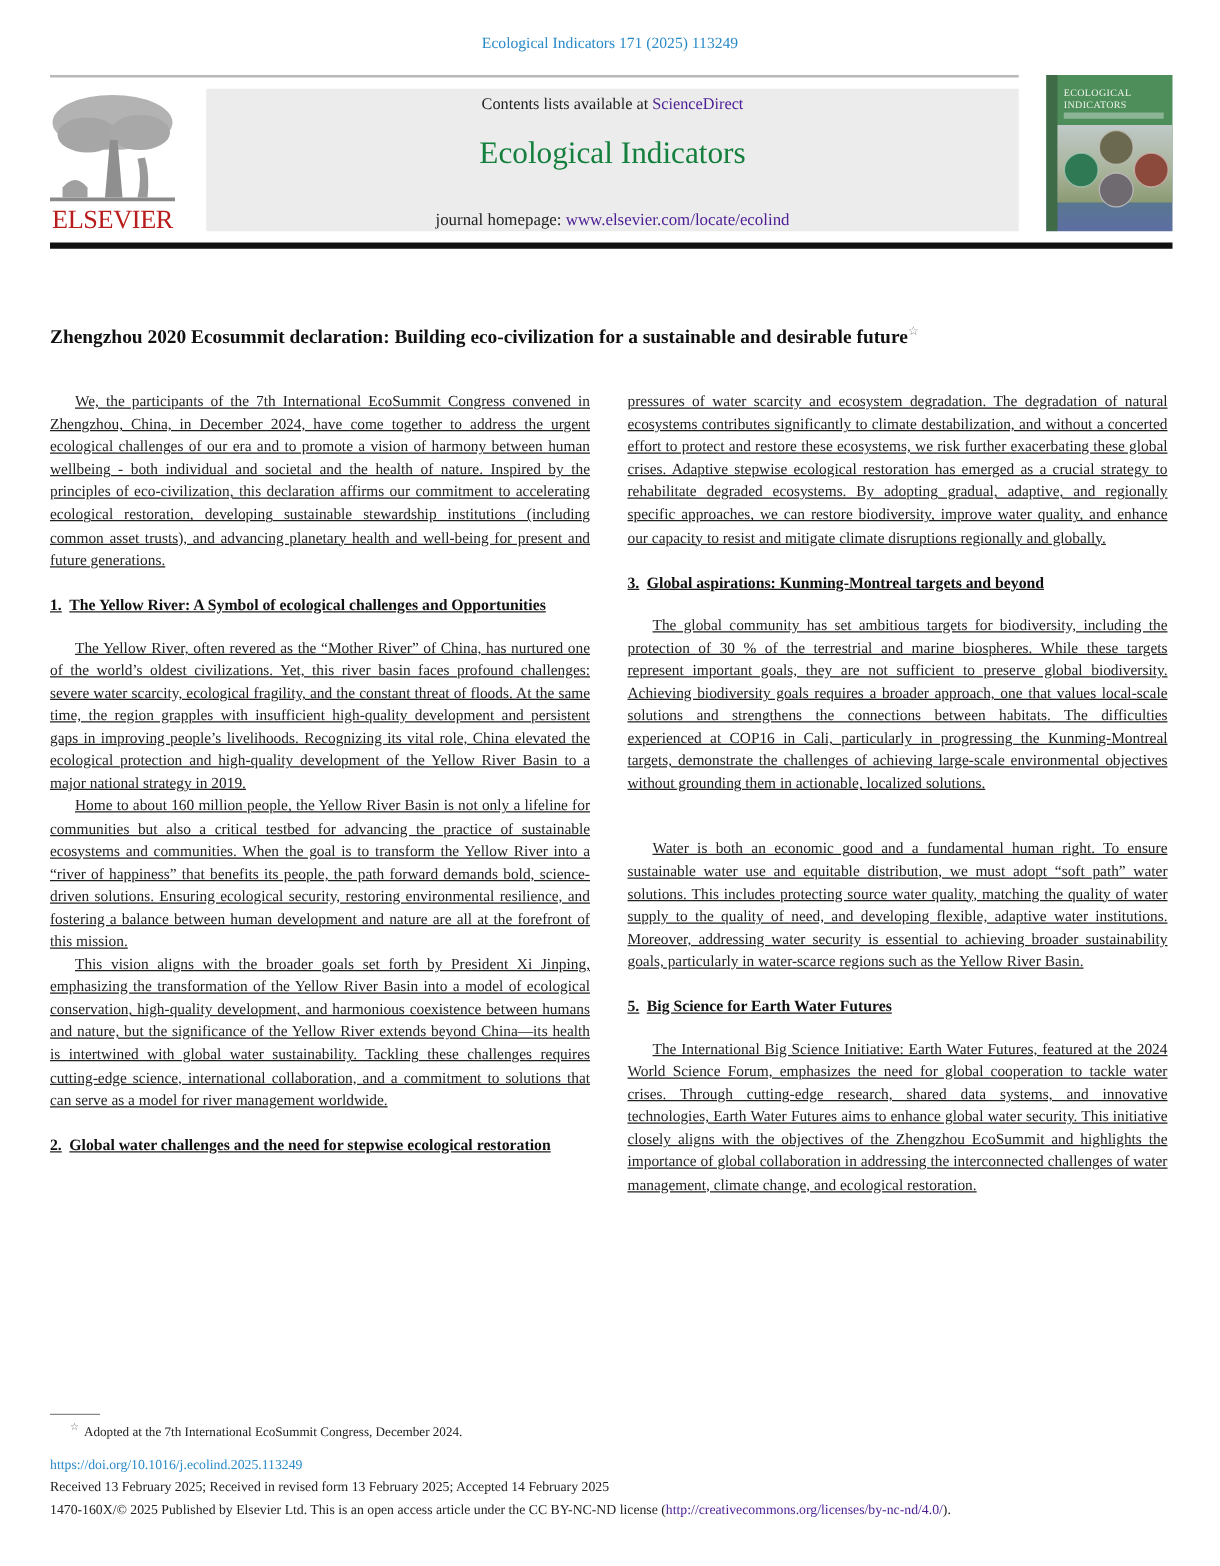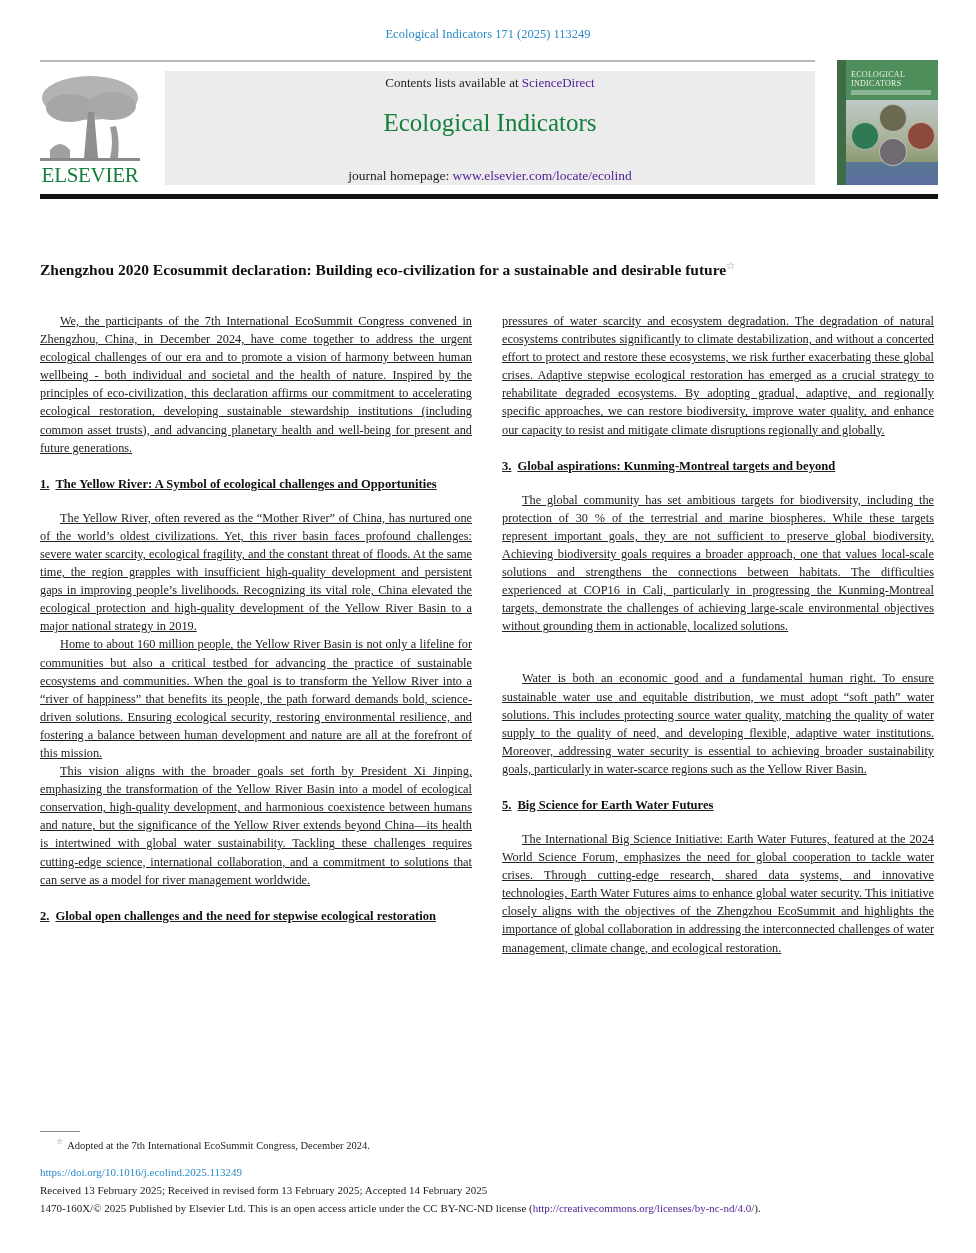--- a/index.html
+++ b/index.html
@@ -2,21 +2,21 @@
 <html><head>
 <meta charset="utf-8">
 <style>
   html, body { margin: 0; padding: 0; background: #ffffff; }
   body { width: 976px; height: 1253px; position: relative; overflow: hidden; font-family: "Liberation Serif", "DejaVu Serif", serif; color: #1a1a1a; }
   a { color: #4c1d95; text-decoration: none; }
   .citation { position: absolute; top: 27px; left: 0; width: 976px; text-align: center; font-size: 12.5px; color: #2a8ac7; }
   .top-rule { position: absolute; top: 60px; left: 40px; width: 775px; height: 2px; background: #b9b9b9; }
   .logo { position: absolute; left: 38px; top: 70px; width: 104px; height: 120px; }
   .logo .tree { position: absolute; left: 2px; top: 2px; width: 100px; height: 92px; }
-  .logo .wordmark { position: absolute; left: 0; bottom: 2px; width: 104px; text-align: center; font-size: 21px; color: #15803d; letter-spacing: -0.3px; }
+  .logo .wordmark { position: absolute; left: 0; bottom: 2px; width: 104px; text-align: center; font-size: 21px; color: #b91c1c; letter-spacing: -0.3px; }
   .masthead { position: absolute; left: 165px; top: 71px; width: 650px; height: 114px; background: #ececec; text-align: center; }
   .masthead .contents { margin-top: 4px; font-size: 13px; color: #222; }
   .masthead .journal { margin-top: 18px; font-size: 25px; color: #15803d; }
   .masthead .homepage { position: absolute; bottom: 1px; left: 0; width: 100%; font-family: Liberation Serif, serif; font-size: 13.5px; color: #222; }
   .cover { position: absolute; left: 837px; top: 60px; width: 101px; height: 125px; background: linear-gradient(180deg, #4d8e5b 0%, #4d8e5b 30%, #5d6ea3 100%); overflow: hidden; }
   .cover .cover-title { position: absolute; top: 10px; left: 14px; font-size: 8px; line-height: 9px; color: #eef3e8; letter-spacing: 0.3px; }
   .cover .cover-sub { position: absolute; top: 30px; left: 14px; width: 80px; height: 5px; background: rgba(255,255,255,0.35); }
   .cover .stripe { position: absolute; top: 0; left: 0; width: 9px; height: 125px; background: #3f6b47; }
   .cover .photo { position: absolute; border-radius: 50%; border: 1px solid rgba(255,255,255,0.5); }
   .cover .landscape { position: absolute; top: 40px; left: 9px; width: 92px; height: 62px; background: linear-gradient(180deg,#bfc9c8 0%,#a9b39a 60%,#8b9a72 100%); }
@@ -89,21 +89,21 @@
 
 <div class="col left">
   <p>We, the participants of the 7th International EcoSummit Congress convened in Zhengzhou, China, in December 2024, have come together to address the urgent ecological challenges of our era and to promote a vision of harmony between human wellbeing - both individual and societal and the health of nature. Inspired by the principles of eco-civilization, this declaration affirms our commitment to accelerating ecological restoration, developing sustainable stewardship institutions (including common asset trusts), and advancing planetary health and well-being for present and future generations.</p>
   <div class="gap-s"></div>
   <h2><span class="num">1.</span><span>The Yellow River: A Symbol of ecological challenges and Opportunities</span></h2>
   <div class="gap-m"></div>
   <p>The Yellow River, often revered as the “Mother River” of China, has nurtured one of the world’s oldest civilizations. Yet, this river basin faces profound challenges: severe water scarcity, ecological fragility, and the constant threat of floods. At the same time, the region grapples with insufficient high-quality development and persistent gaps in improving people’s livelihoods. Recognizing its vital role, China elevated the ecological protection and high-quality development of the Yellow River Basin to a major national strategy in 2019.</p>
   <p>Home to about 160 million people, the Yellow River Basin is not only a lifeline for communities but also a critical testbed for advancing the practice of sustainable ecosystems and communities. When the goal is to transform the Yellow River into a “river of happiness” that benefits its people, the path forward demands bold, science-driven solutions. Ensuring ecological security, restoring environmental resilience, and fostering a balance between human development and nature are all at the forefront of this mission.</p>
   <p>This vision aligns with the broader goals set forth by President Xi Jinping, emphasizing the transformation of the Yellow River Basin into a model of ecological conservation, high-quality development, and harmonious coexistence between humans and nature, but the significance of the Yellow River extends beyond China—its health is intertwined with global water sustainability. Tackling these challenges requires cutting-edge science, international collaboration, and a commitment to solutions that can serve as a model for river management worldwide.</p>
   <div class="gap-s"></div>
-  <h2><span class="num">2.</span><span>Global open challenges and the need for stepwise ecological restoration</span></h2>
+  <h2><span class="num">2.</span><span>Global water challenges and the need for stepwise ecological restoration</span></h2>
   <div class="gap-m"></div>
 </div>
 
 <div class="col right">
   <p style="text-indent:0;">pressures of water scarcity and ecosystem degradation. The degradation of natural ecosystems contributes significantly to climate destabilization, and without a concerted effort to protect and restore these ecosystems, we risk further exacerbating these global crises. Adaptive stepwise ecological restoration has emerged as a crucial strategy to rehabilitate degraded ecosystems. By adopting gradual, adaptive, and regionally specific approaches, we can restore biodiversity, improve water quality, and enhance our capacity to resist and mitigate climate disruptions regionally and globally.</p>
   <div class="gap-s"></div>
   <h2><span class="num">3.</span><span>Global aspirations: Kunming-Montreal targets and beyond</span></h2>
   <div class="gap-m"></div>
   <p>The global community has set ambitious targets for biodiversity, including the protection of 30 % of the terrestrial and marine biospheres. While these targets represent important goals, they are not sufficient to preserve global biodiversity. Achieving biodiversity goals requires a broader approach, one that values local-scale solutions and strengthens the connections between habitats. The difficulties experienced at COP16 in Cali, particularly in progressing the Kunming-Montreal targets, demonstrate the challenges of achieving large-scale environmental objectives without grounding them in actionable, localized solutions.</p>
   <div class="gap-s"></div>

